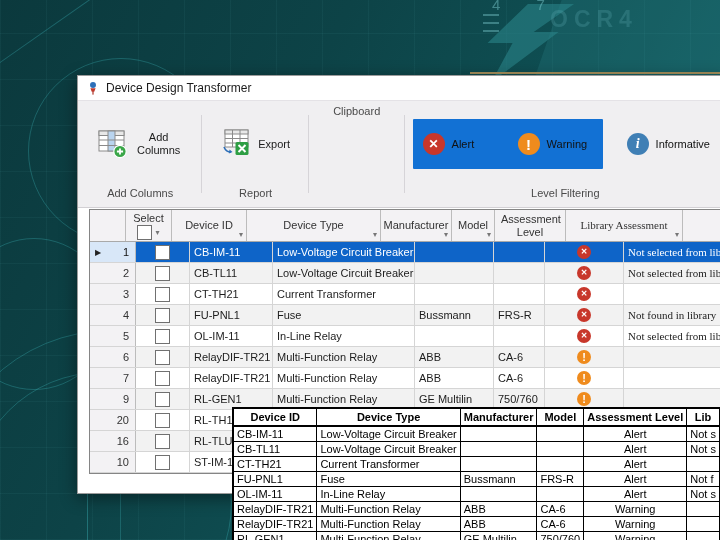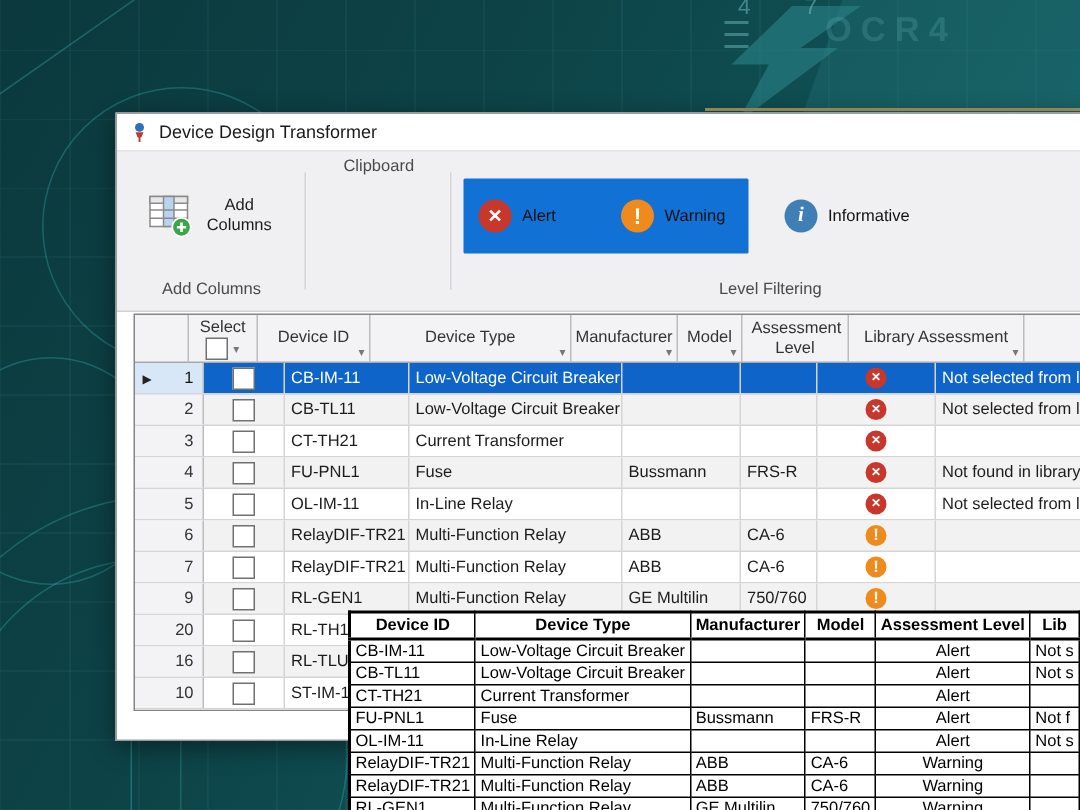--- a/index.html
+++ b/index.html
@@ -55,21 +55,21 @@
   .fic.info{background:#3f7fb5;font-size:14px;font-family:"Liberation Serif",serif;font-style:italic;}
   
   .grid{position:absolute;left:11px;top:133px;width:660px;border:1px solid #858585;
     background:#fff;font-size:11px;color:#1c1c1c;}
   .ghead{display:flex;height:31px;background:#f3f2f4;border-bottom:1px solid #a9a9a9;}
   .hc{border-right:1px solid #bcbcbc;display:flex;align-items:center;justify-content:center;
     position:relative;text-align:center;line-height:1.15;color:#333;}
   .hc .arr{position:absolute;right:3px;bottom:2px;font-size:8px;color:#777;}
   .w0{width:35px;flex:none;} .w1{width:45px;flex:none;} .w2{width:74px;flex:none;}
   .w3{width:133px;flex:none;} .w4{width:70px;flex:none;} .w5{width:42px;flex:none;}
-  .w6{width:70px;flex:none;} .w7{width:116px;flex:none;} .w8{width:75px;flex:none;}
+  .w6{width:70px;flex:none;} .w7{width:116px;flex:none;font-family:Liberation Serif, serif;} .w8{width:75px;flex:none;}
   .selhead{display:flex;flex-direction:column;align-items:center;gap:1px;padding-top:1px;}
   .selrow{display:flex;align-items:center;gap:3px;}
   .arr2{font-size:8px;color:#777;}
   .trow{display:flex;height:20px;border-bottom:1px solid #d5d5d5;background:#fff;}
   .trow.alt{background:#f2f2f2;}
   .trow.sel{background:#0e64c8;color:#fff;}
   .c{border-right:1px solid #d5d5d5;display:flex;align-items:center;padding:0 4px;
     overflow:hidden;white-space:nowrap;}
   .c.num{background:#f3f2f4;color:#333;justify-content:flex-end;padding-right:6px;border-right:1px solid #bcbcbc;gap:3px;}
   .trow.sel .c.num{background:#d8e7f8;color:#111;}
@@ -134,20 +134,40 @@
               <line x1="2" y1="16.5" x2="27" y2="16.5" stroke="#8a8a8a"></line>
               <circle cx="23" cy="22.5" r="6.2" fill="#3aa648" stroke="#fff" stroke-width="1.2"></circle>
               <path d="M23 19.4 v6.2 M19.9 22.5 h6.2" stroke="#fff" stroke-width="1.8"></path>
             </svg>
             <span class="rb-label wrap">Add Columns</span>
           </div>
         </div>
         <div class="glabel">Add Columns</div>
       </div>
 
+      <div class="rgroup g2">
+        <div class="content">
+          <div class="ribbon-btn">
+            <svg width="32" height="30" viewBox="0 0 32 30">
+              <rect x="4" y="1" width="23" height="17" fill="#fff" stroke="#8a8a8a"></rect>
+              <rect x="4" y="1" width="23" height="4" fill="#e8e8e8" stroke="#8a8a8a"></rect>
+              <line x1="4" y1="9.5" x2="27" y2="9.5" stroke="#8a8a8a"></line>
+              <line x1="4" y1="14" x2="27" y2="14" stroke="#8a8a8a"></line>
+              <line x1="11.5" y1="1" x2="11.5" y2="18" stroke="#8a8a8a"></line>
+              <line x1="19" y1="1" x2="19" y2="18" stroke="#8a8a8a"></line>
+              <path d="M3 18 q2 5 7 5" fill="none" stroke="#2d6fb8" stroke-width="1.6"></path>
+              <path d="M8.5 20.5 l3 2.4 -3.6 1.6 z" fill="#2d6fb8"></path>
+              <rect x="14.5" y="13" width="13" height="13" rx="1.6" fill="#2e9e44"></rect>
+              <path d="M17.5 16 l7 7 M24.5 16 l-7 7" stroke="#fff" stroke-width="2"></path>
+            </svg>
+            <span class="rb-label">Export</span>
+          </div>
+        </div>
+        <div class="glabel">Report</div>
+      </div>
 
       <div class="rgroup g3">
         <div class="glabel">Clipboard</div>
       </div>
 
       <div class="rgroup g4">
         <div class="content">
           <div class="lf-wrap">
             <div class="lf-box">
               <div class="filterbtn">

